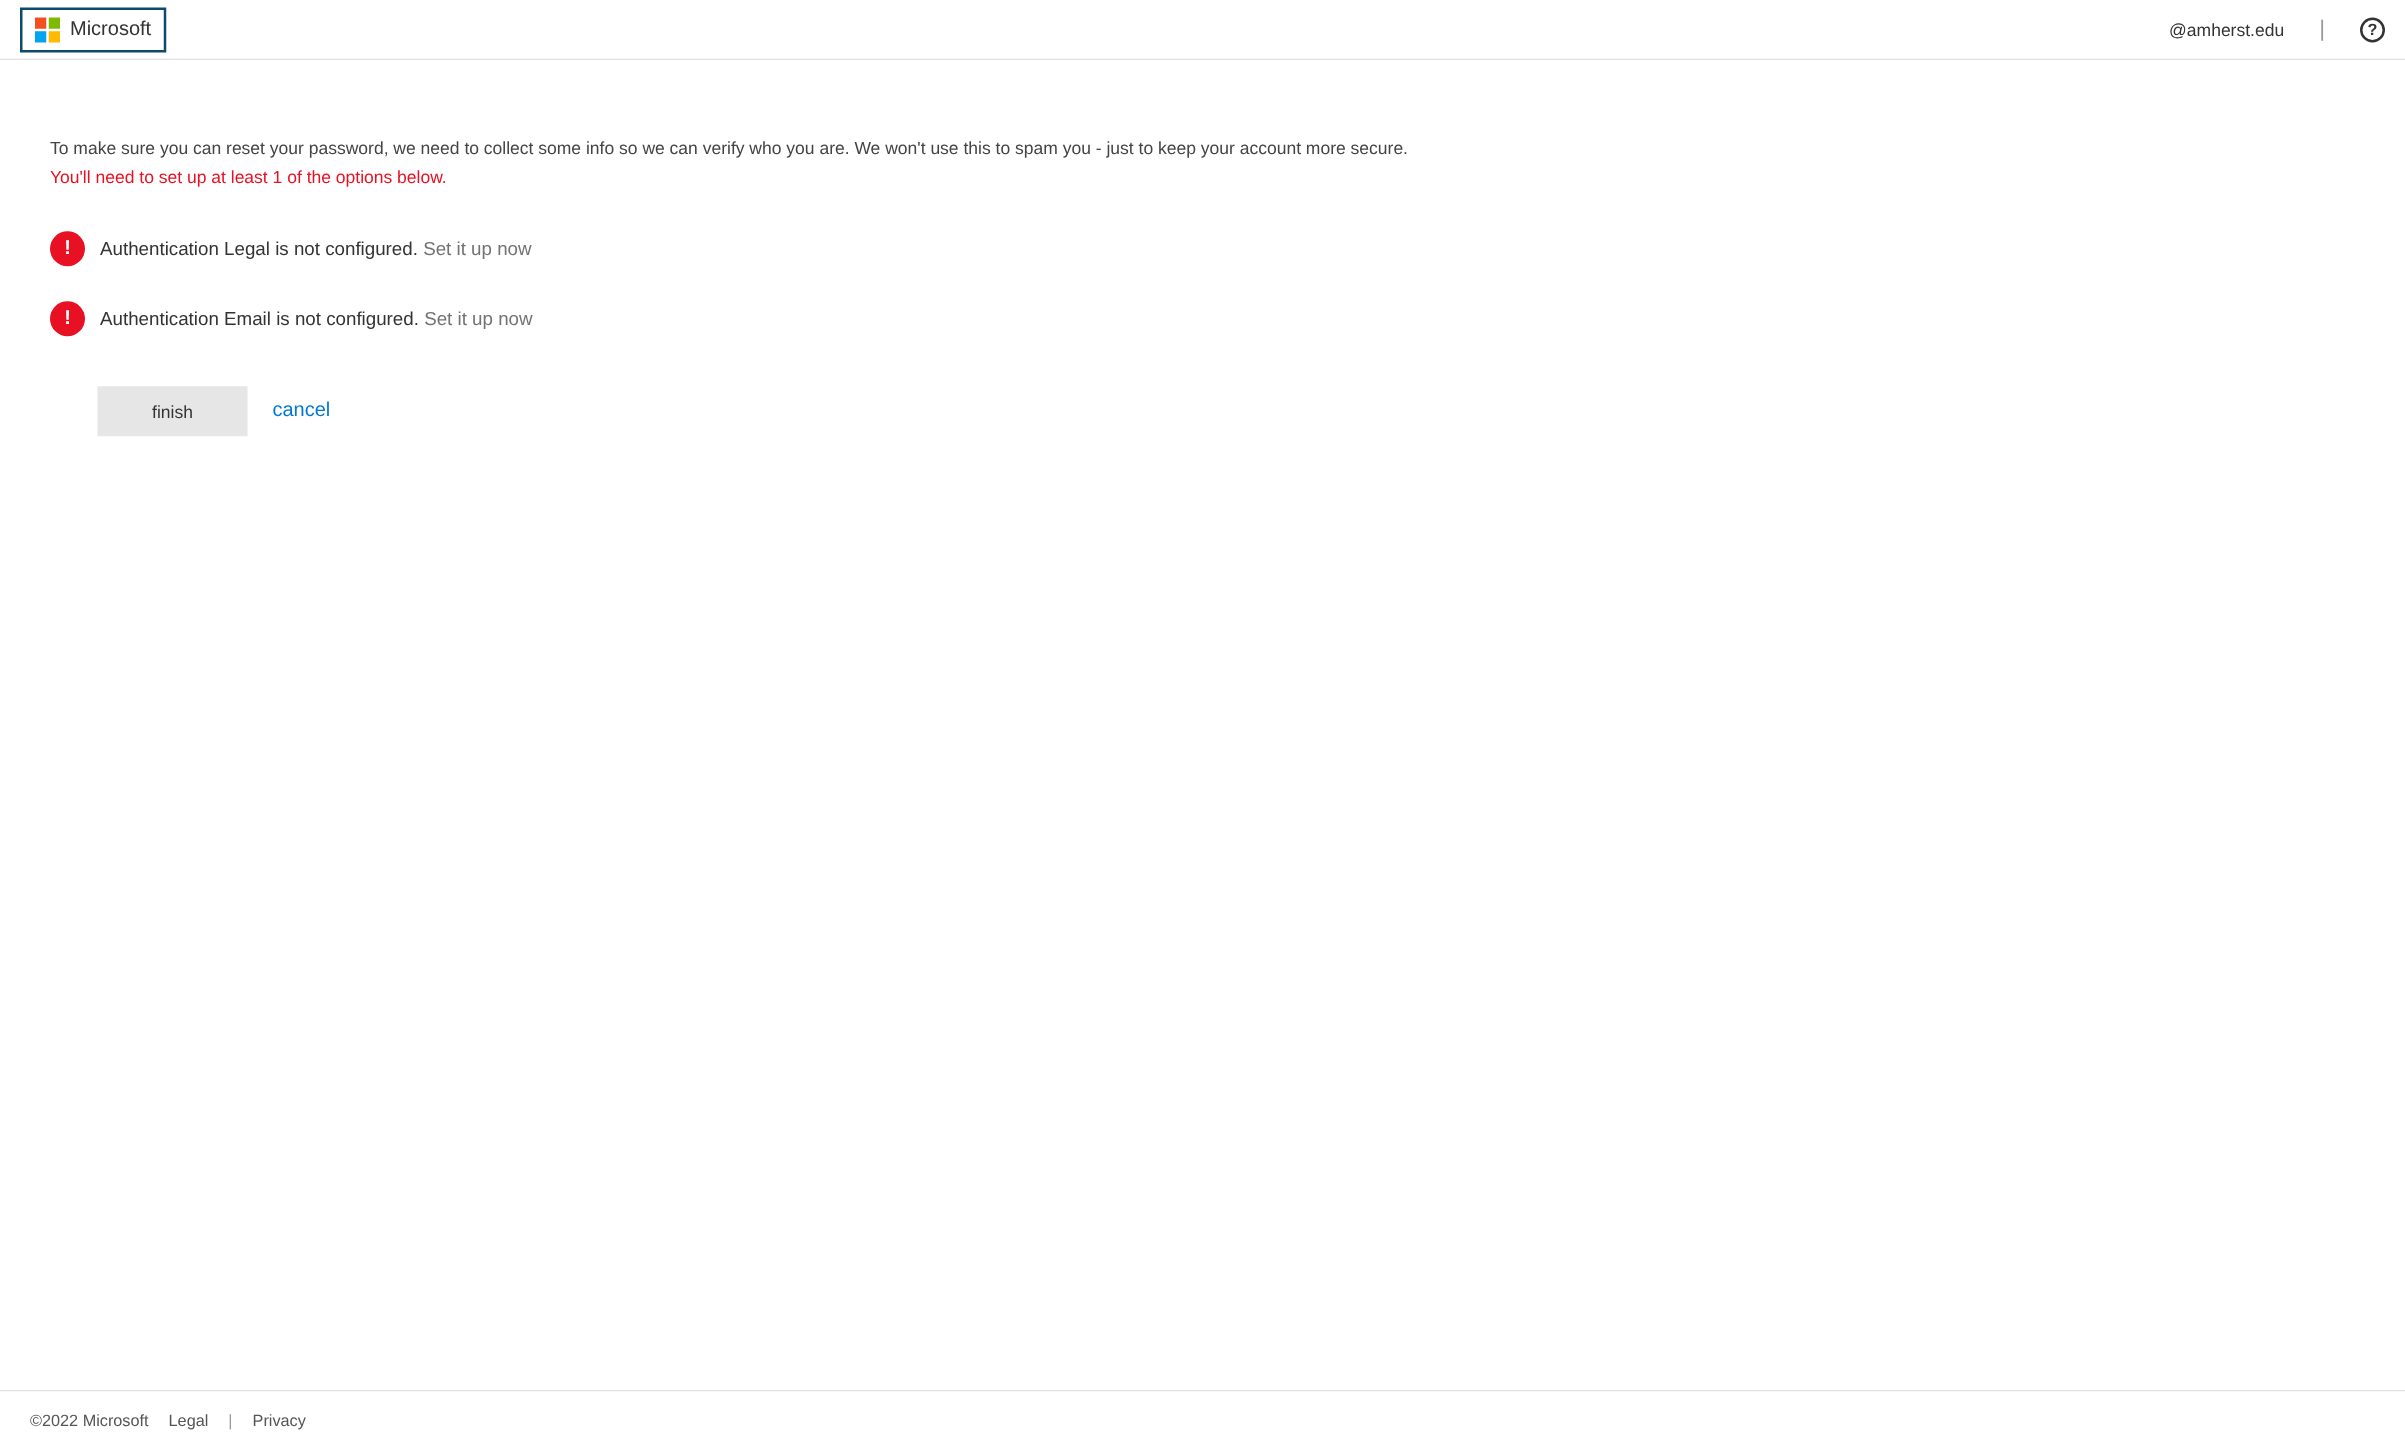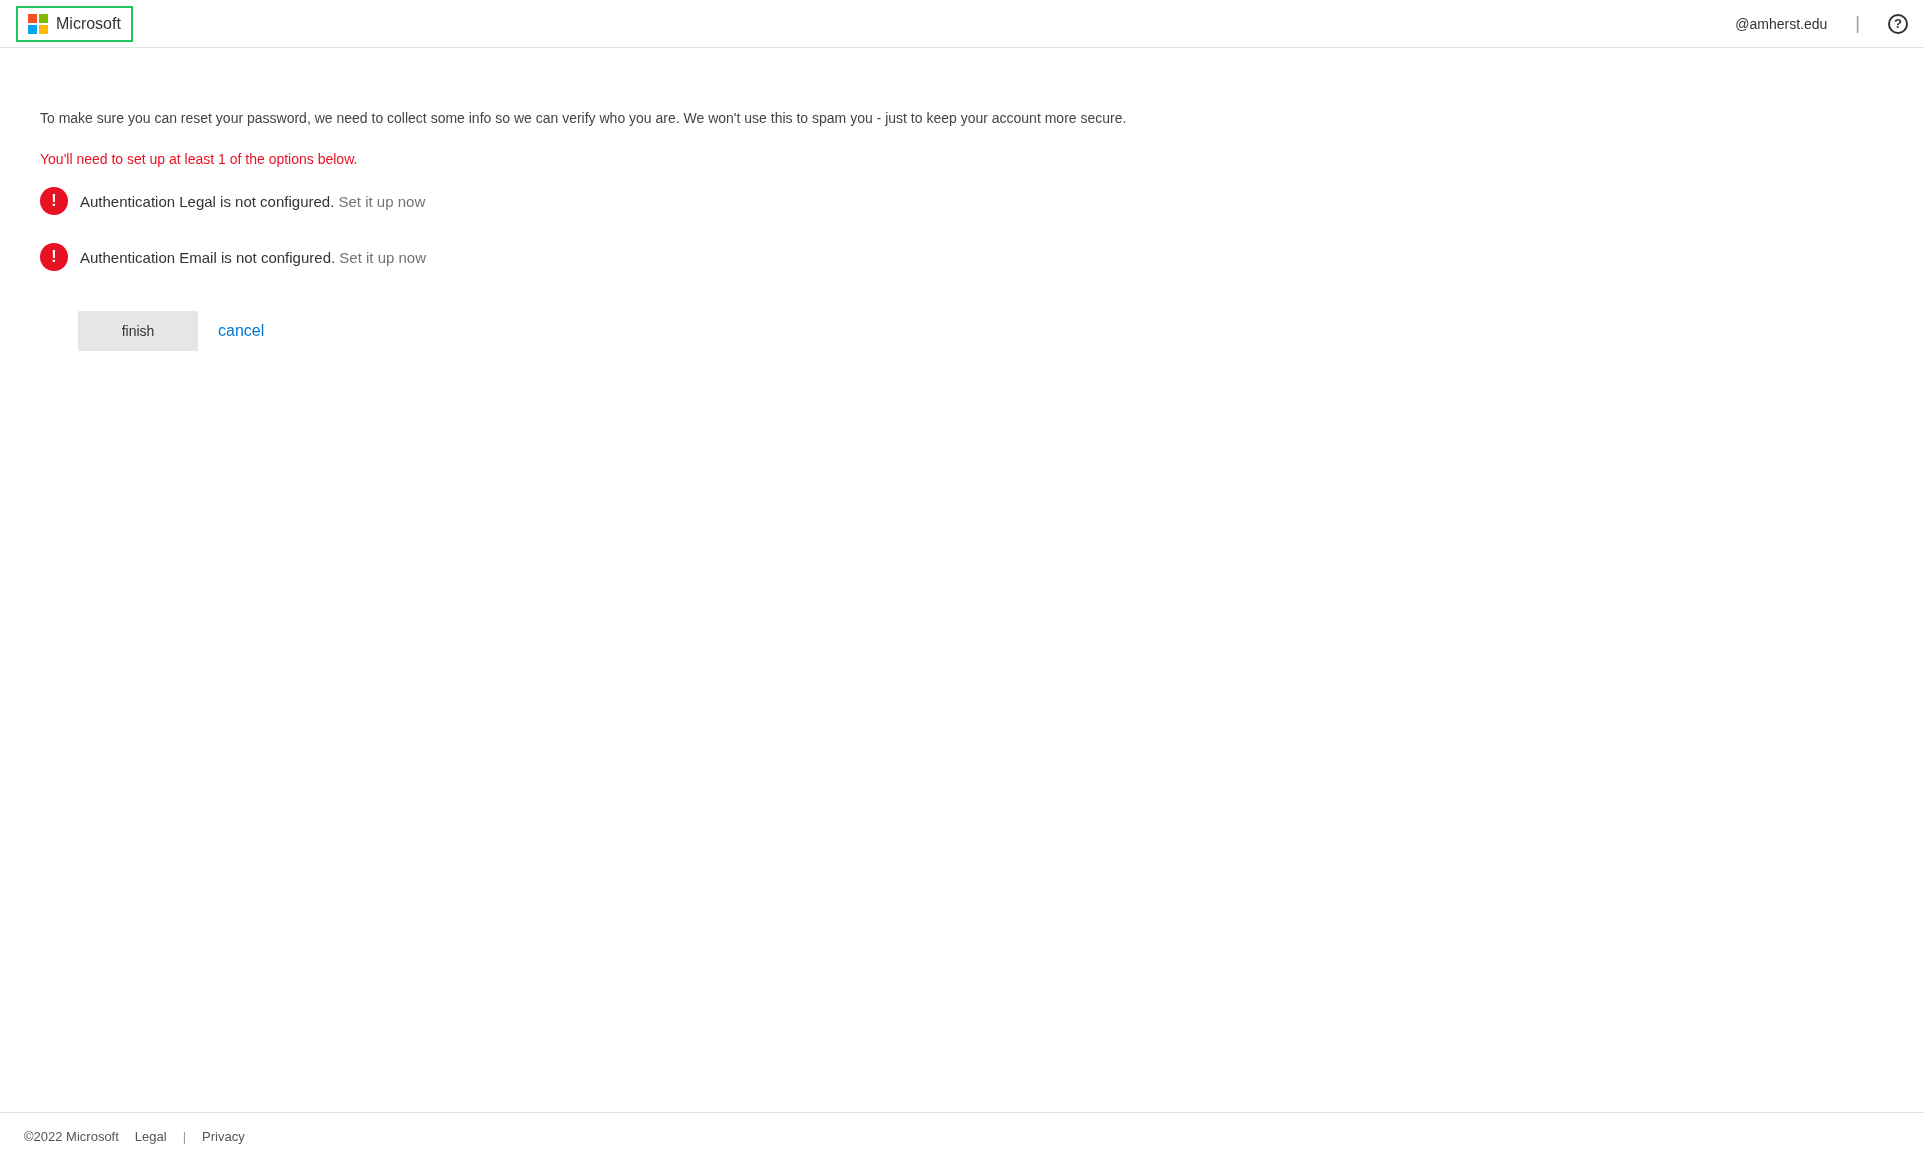--- a/index.html
+++ b/index.html
@@ -28,21 +28,21 @@
       height: 48px;
       flex-shrink: 0;
     }
 
     .header-left {
       display: flex;
       align-items: center;
     }
 
     .microsoft-logo-box {
-      border: 2px solid #22c55e;
+      border: 2px solid #0c4a6e;
       padding: 6px 10px;
       display: flex;
       align-items: center;
       gap: 8px;
     }
 
     .ms-logo-grid {
       width: 20px;
       height: 20px;
       display: grid;
@@ -101,28 +101,28 @@
       font-weight: 300;
       color: #1a1a1a;
       margin-bottom: 32px;
       line-height: 1.2;
     }
 
     .description-text {
       font-size: 14px;
       color: #444;
       line-height: 1.5;
-      margin-bottom: 22px;
+      margin-bottom: 4px;
       max-width: 1280px;
     }
 
     .warning-text {
       font-size: 14px;
       color: #e81123;
-      margin-bottom: 20px;
+      margin-bottom: 36px;
     }
 
     .auth-item {
       display: flex;
       align-items: center;
       gap: 12px;
       margin-bottom: 28px;
     }
 
     .warning-icon {

